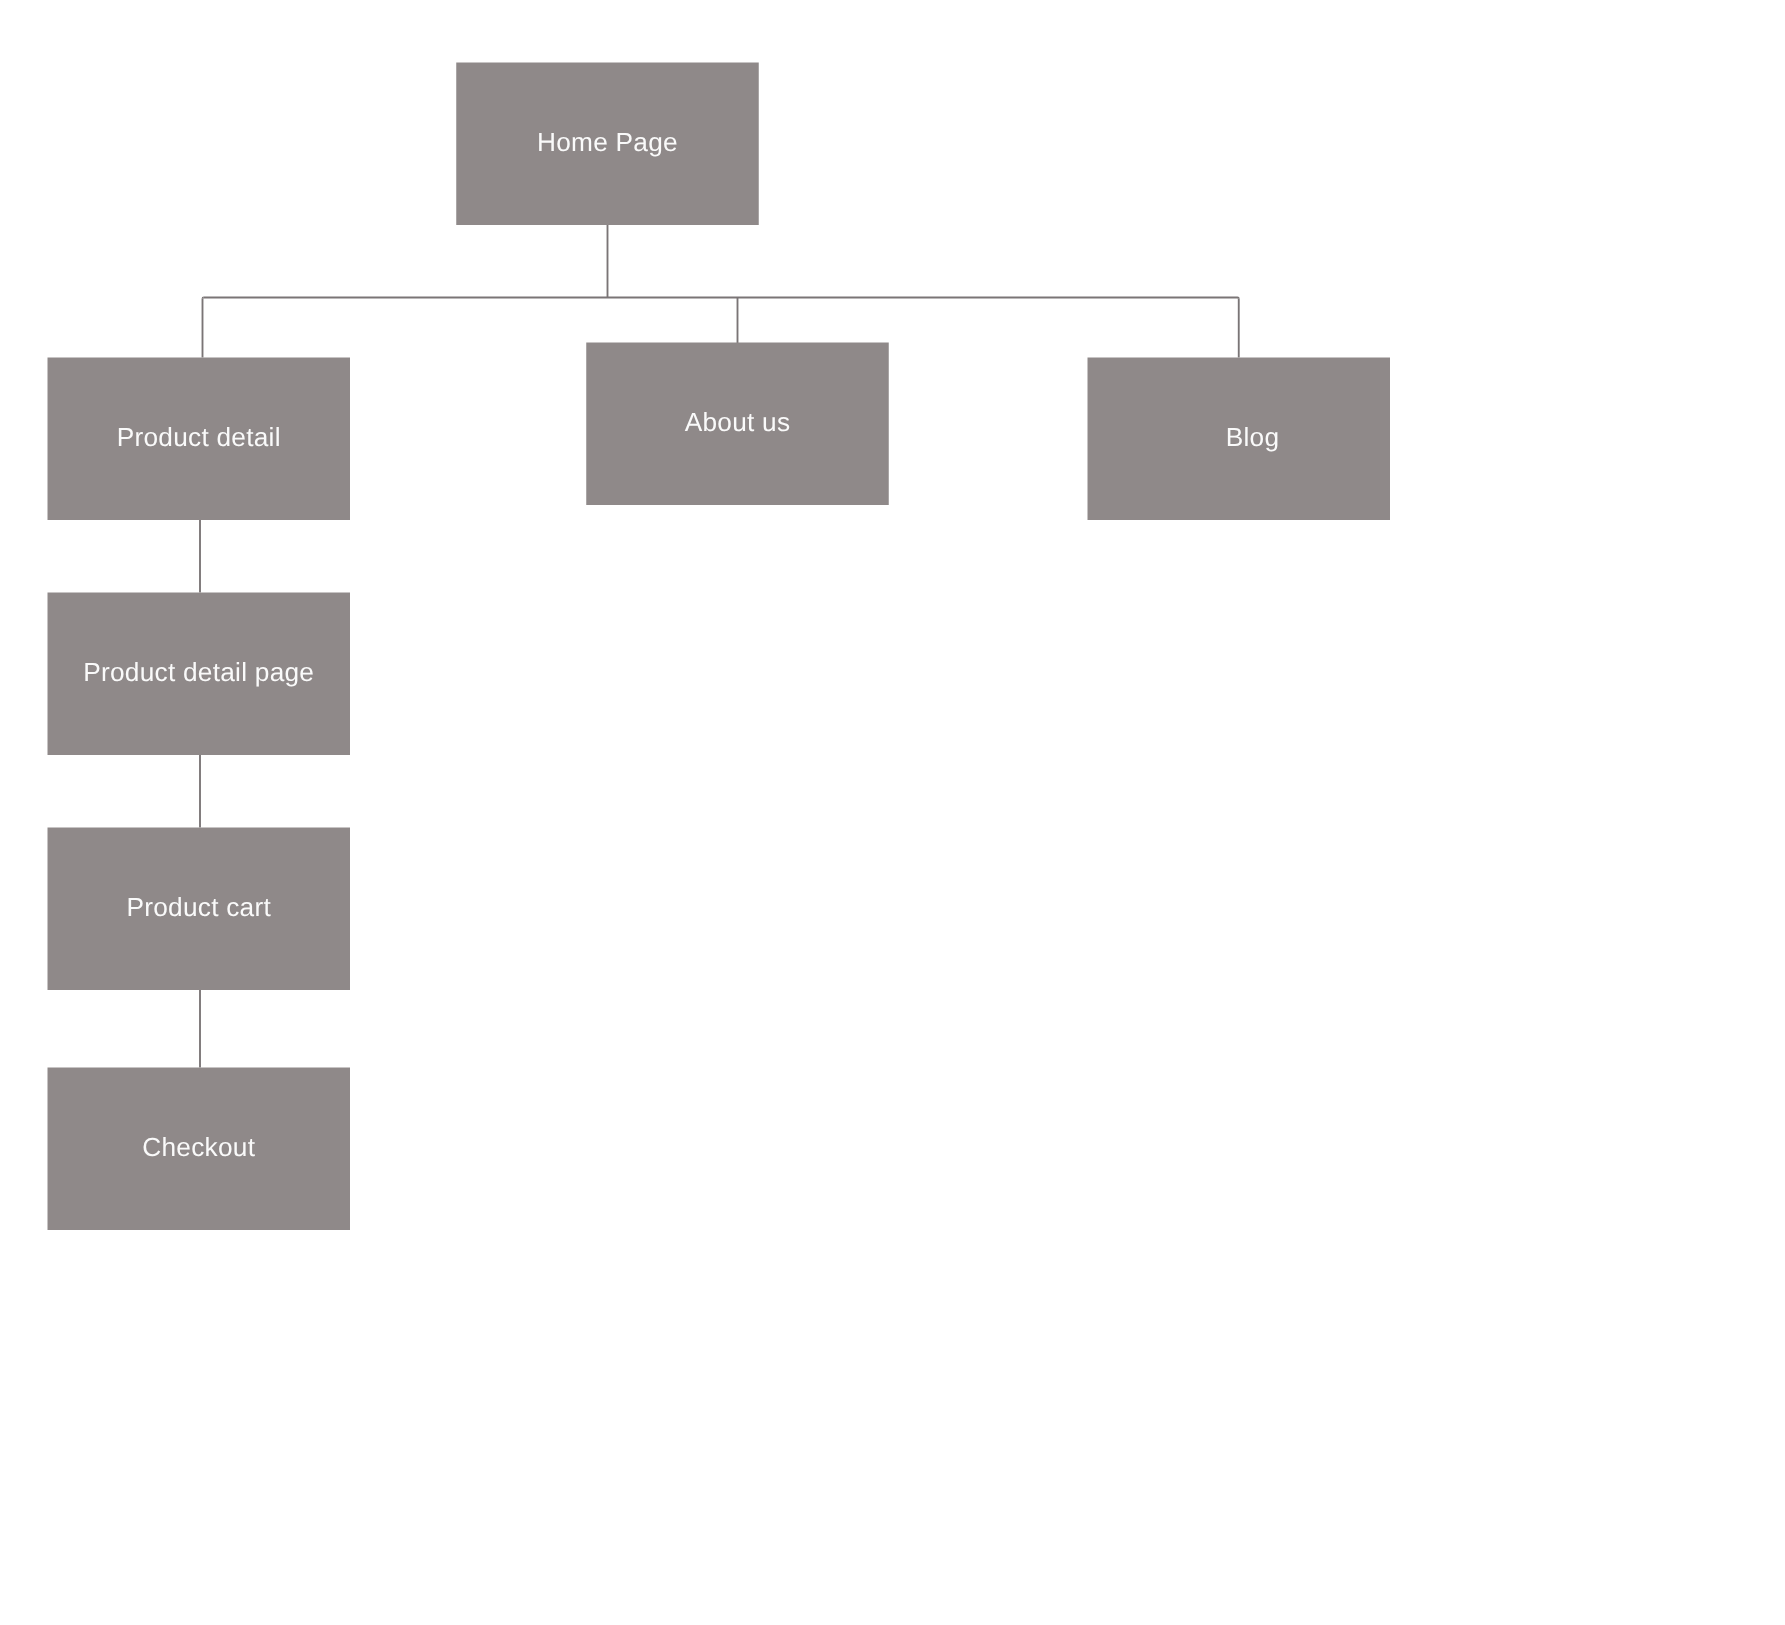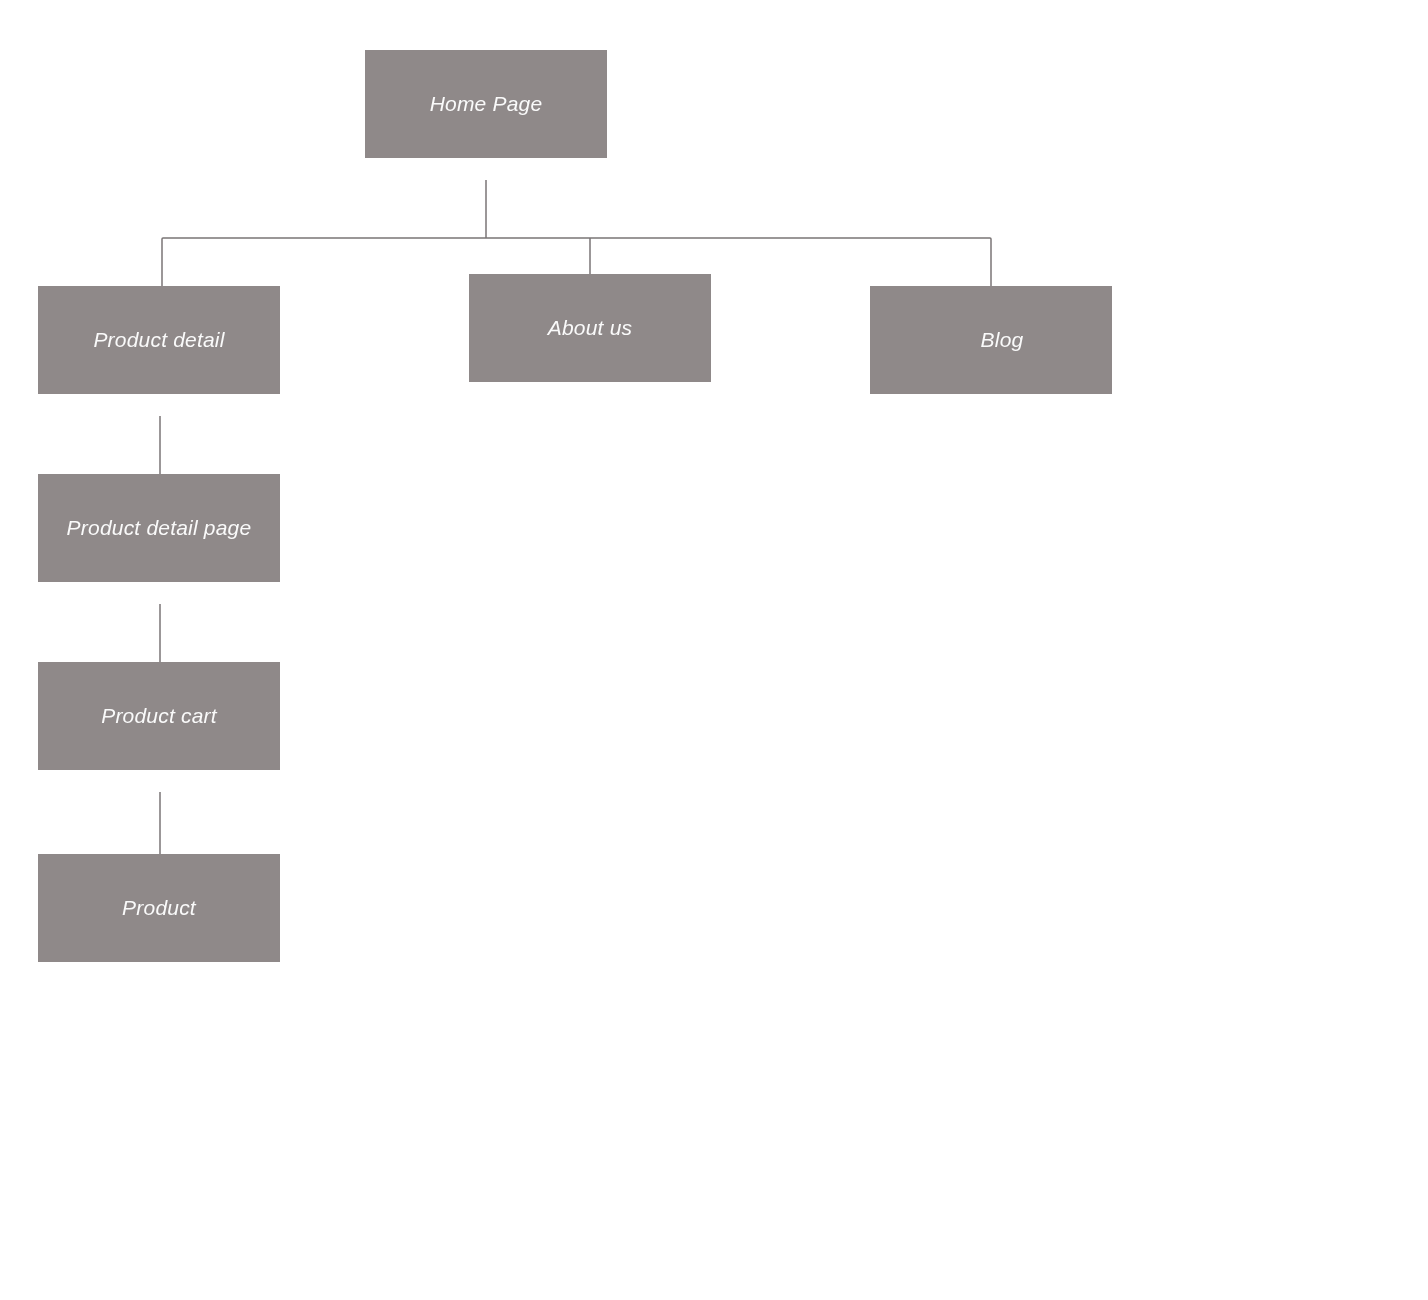--- a/index.html
+++ b/index.html
@@ -12,24 +12,23 @@
     }
     .node {
       position: absolute;
       background: #8f8989;
       color: #fafafa;
       font-size: 21px;
       font-weight: 300;
       display: flex;
       align-items: center;
       justify-content: center;
-      height: 108px;
+      height: 130px;
       width: 242px;
       letter-spacing: 0.2px;
-      font-style: italic;
     }
     svg.connectors {
       position: absolute;
       top: 0;
       left: 0;
       width: 1428px;
       height: 1300px;
       pointer-events: none;
     }
     svg.connectors path {
@@ -80,14 +79,14 @@
 
 <div class="node" style="left:38px; top:474px;align-items:center;">
   <span>Product detail page</span>
 </div>
 
 <div class="node" style="left:38px; top:662px;">
   <span>Product cart</span>
 </div>
 
 <div class="node" style="left:38px; top:854px;">
-  <span>Product</span>
+  <span>Checkout</span>
 </div>
 
 </body></html>

